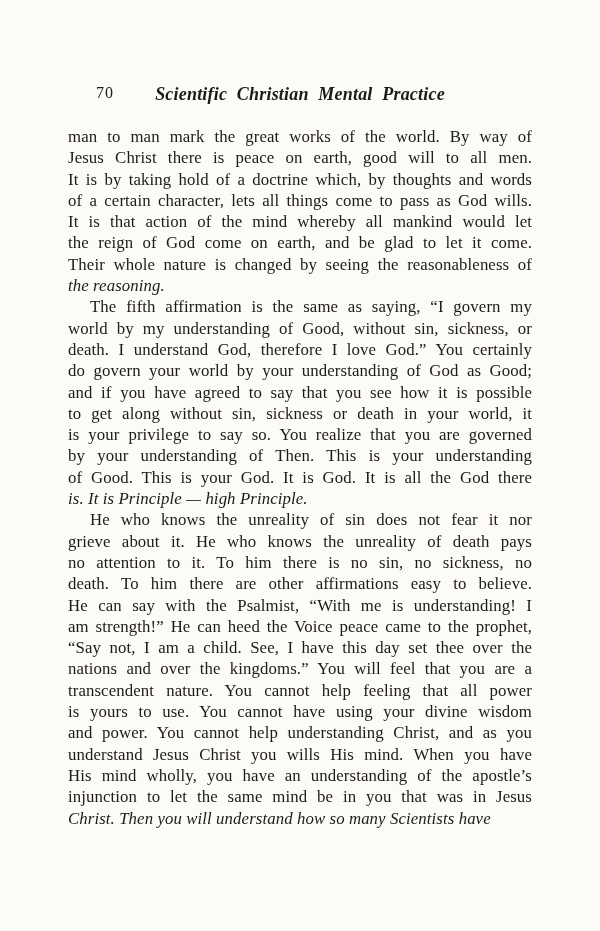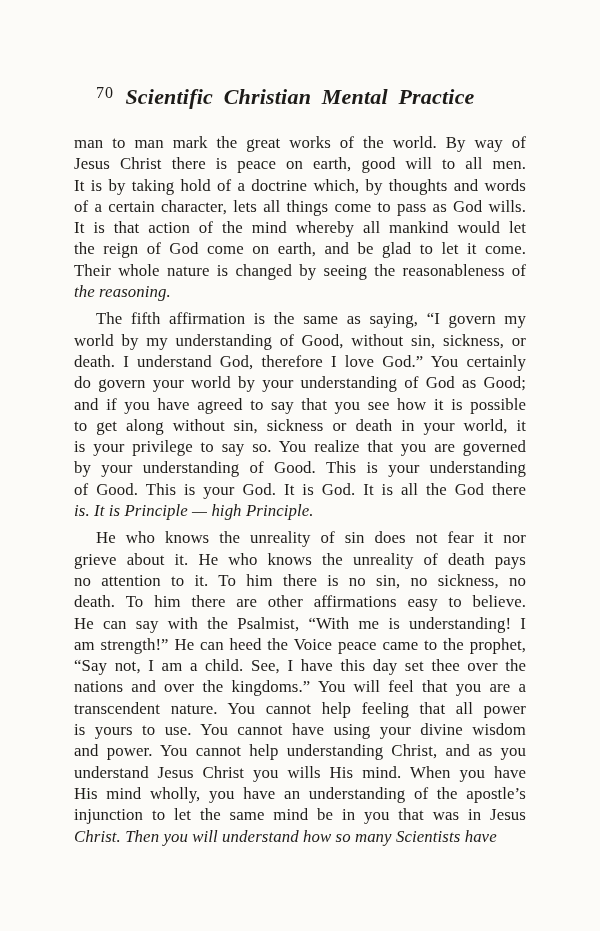--- a/index.html
+++ b/index.html
@@ -36,32 +36,32 @@
     letter-spacing: 1px;
   }
   .running-title {
     position: absolute;
     left: 0;
     right: 0;
     top: 0;
     text-align: center;
     font-style: italic;
     font-weight: 600;
-    font-size: 22px;
+    font-size: 18px;
     word-spacing: 5px;
     letter-spacing: 0.2px;
   }
   
   .body-block {
     position: absolute;
     top: 126px;
     left: 68px;
     width: 464px;
   }
-  .paragraph { margin: 6px; }
+  .paragraph { margin: 0; }
   .line {
     font-size: 16.8px;
     line-height: 21.3px;
     text-align: justify;
     text-align-last: justify;
     letter-spacing: 0.1px;
     white-space: normal;
   }
   .line.last {
     text-align-last: left;
@@ -91,21 +91,21 @@
         <div class="line last">the reasoning.</div>
       </div>
       <div class="paragraph indent">
         <div class="line">The fifth affirmation is the same as saying, “I govern my</div>
         <div class="line">world by my understanding of Good, without sin, sickness, or</div>
         <div class="line">death. I understand God, therefore I love God.” You certainly</div>
         <div class="line">do govern your world by your understanding of God as Good;</div>
         <div class="line">and if you have agreed to say that you see how it is possible</div>
         <div class="line">to get along without sin, sickness or death in your world, it</div>
         <div class="line">is your privilege to say so. You realize that you are governed</div>
-        <div class="line">by your understanding of Good. This is your understanding</div>
+        <div class="line">by your understanding of Then. This is your understanding</div>
         <div class="line">of Good. This is your God. It is God. It is all the God there</div>
         <div class="line last">is. It is Principle — high Principle.</div>
       </div>
       <div class="paragraph indent">
         <div class="line">He who knows the unreality of sin does not fear it nor</div>
         <div class="line">grieve about it. He who knows the unreality of death pays</div>
         <div class="line">no attention to it. To him there is no sin, no sickness, no</div>
         <div class="line">death. To him there are other affirmations easy to believe.</div>
         <div class="line">He can say with the Psalmist, “With me is understanding! I</div>
         <div class="line">am strength!” He can heed the Voice peace came to the prophet,</div>

